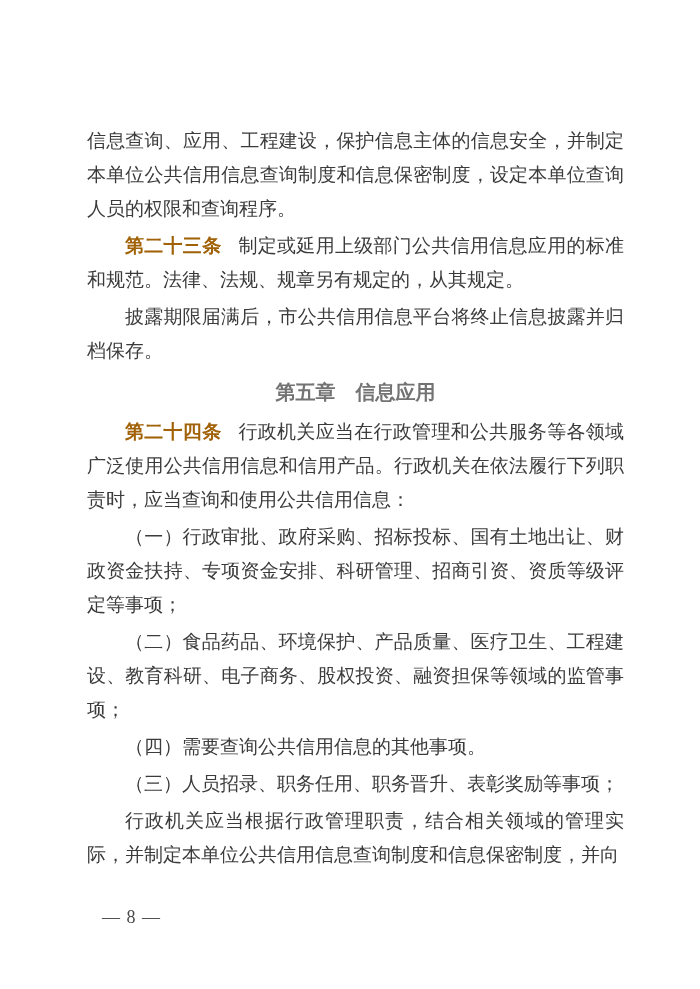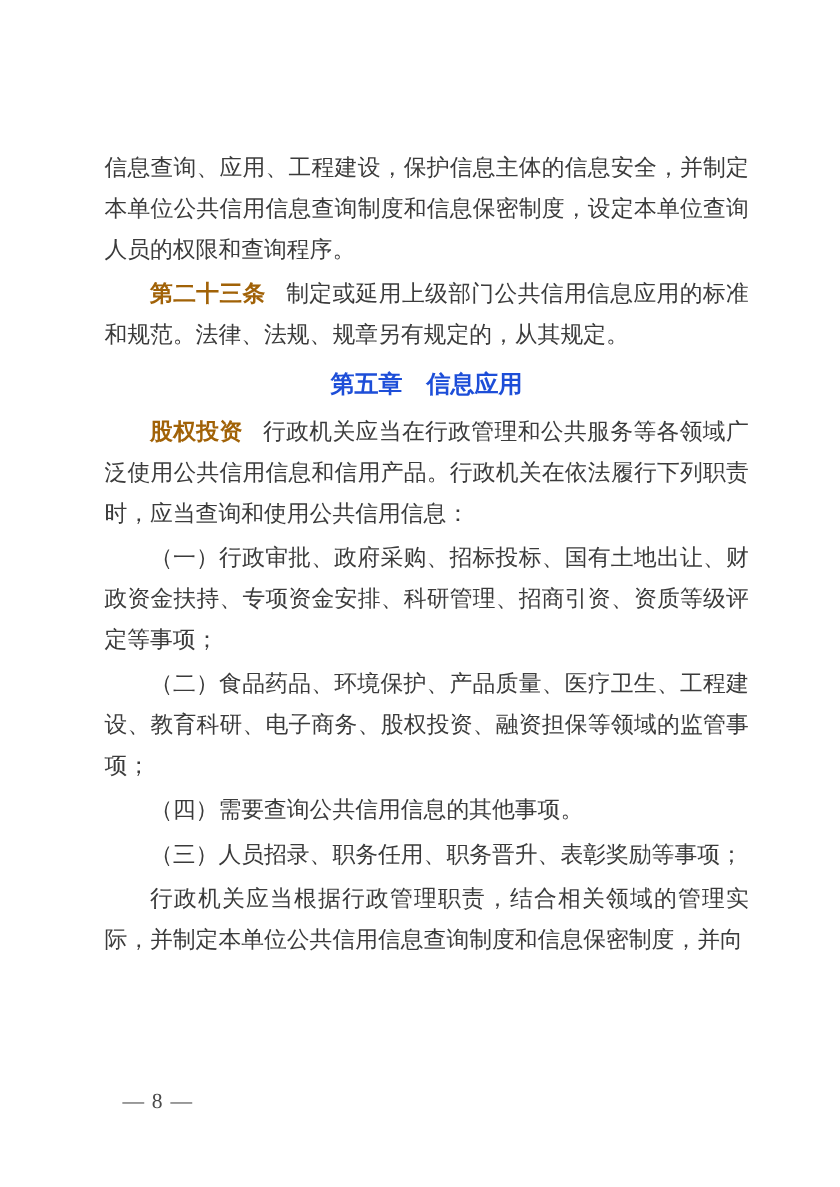--- a/index.html
+++ b/index.html
@@ -40,21 +40,21 @@
     font-weight: 700;
     margin-right: 17px;
     color: #a16207;
   }
   h2.chapter {
     font-size: 20px;
     line-height: 34px;
     font-weight: 700;
     text-align: center;
     margin: 7px 0 6px 0;
-    color: #1d4ed8;
+    color: #737373;
   }
   .footer {
     position: absolute;
     left: 102px;
     top: 903px;
     font-size: 18px;
     line-height: 28px;
     color: #4a4a4a;
     letter-spacing: 1px;
   }
@@ -62,24 +62,25 @@
 </head>
 <body>
 
 <div class="page">
   <div class="content">
 
     <p class="para">信息查询、应用、工程建设，保护信息主体的信息安全，并制定本单位公共信用信息查询制度和信息保密制度，设定本单位查询人员的权限和查询程序。</p>
 
     <p class="para indent"><span class="lead">第二十三条</span><span>制定或延用上级部门公共信用信息应用的标准和规范。法律、法规、规章另有规定的，从其规定。</span></p>
 
+    <p class="para indent">披露期限届满后，市公共信用信息平台将终止信息披露并归档保存。</p>
 
     <h2 class="chapter">第五章　信息应用</h2>
 
-    <p class="para indent"><span class="lead">股权投资</span><span>行政机关应当在行政管理和公共服务等各领域广泛使用公共信用信息和信用产品。行政机关在依法履行下列职责时，应当查询和使用公共信用信息：</span></p>
+    <p class="para indent"><span class="lead">第二十四条</span><span>行政机关应当在行政管理和公共服务等各领域广泛使用公共信用信息和信用产品。行政机关在依法履行下列职责时，应当查询和使用公共信用信息：</span></p>
 
     <p class="para indent">（一）行政审批、政府采购、招标投标、国有土地出让、财政资金扶持、专项资金安排、科研管理、招商引资、资质等级评定等事项；</p>
 
     <p class="para indent">（二）食品药品、环境保护、产品质量、医疗卫生、工程建设、教育科研、电子商务、股权投资、融资担保等领域的监管事项；</p>
 
     <p class="para indent">（四）需要查询公共信用信息的其他事项。</p>
 
     <p class="para indent">（三）人员招录、职务任用、职务晋升、表彰奖励等事项；</p>
 
     <p class="para indent">行政机关应当根据行政管理职责，结合相关领域的管理实际，并制定本单位公共信用信息查询制度和信息保密制度，并向</p>

